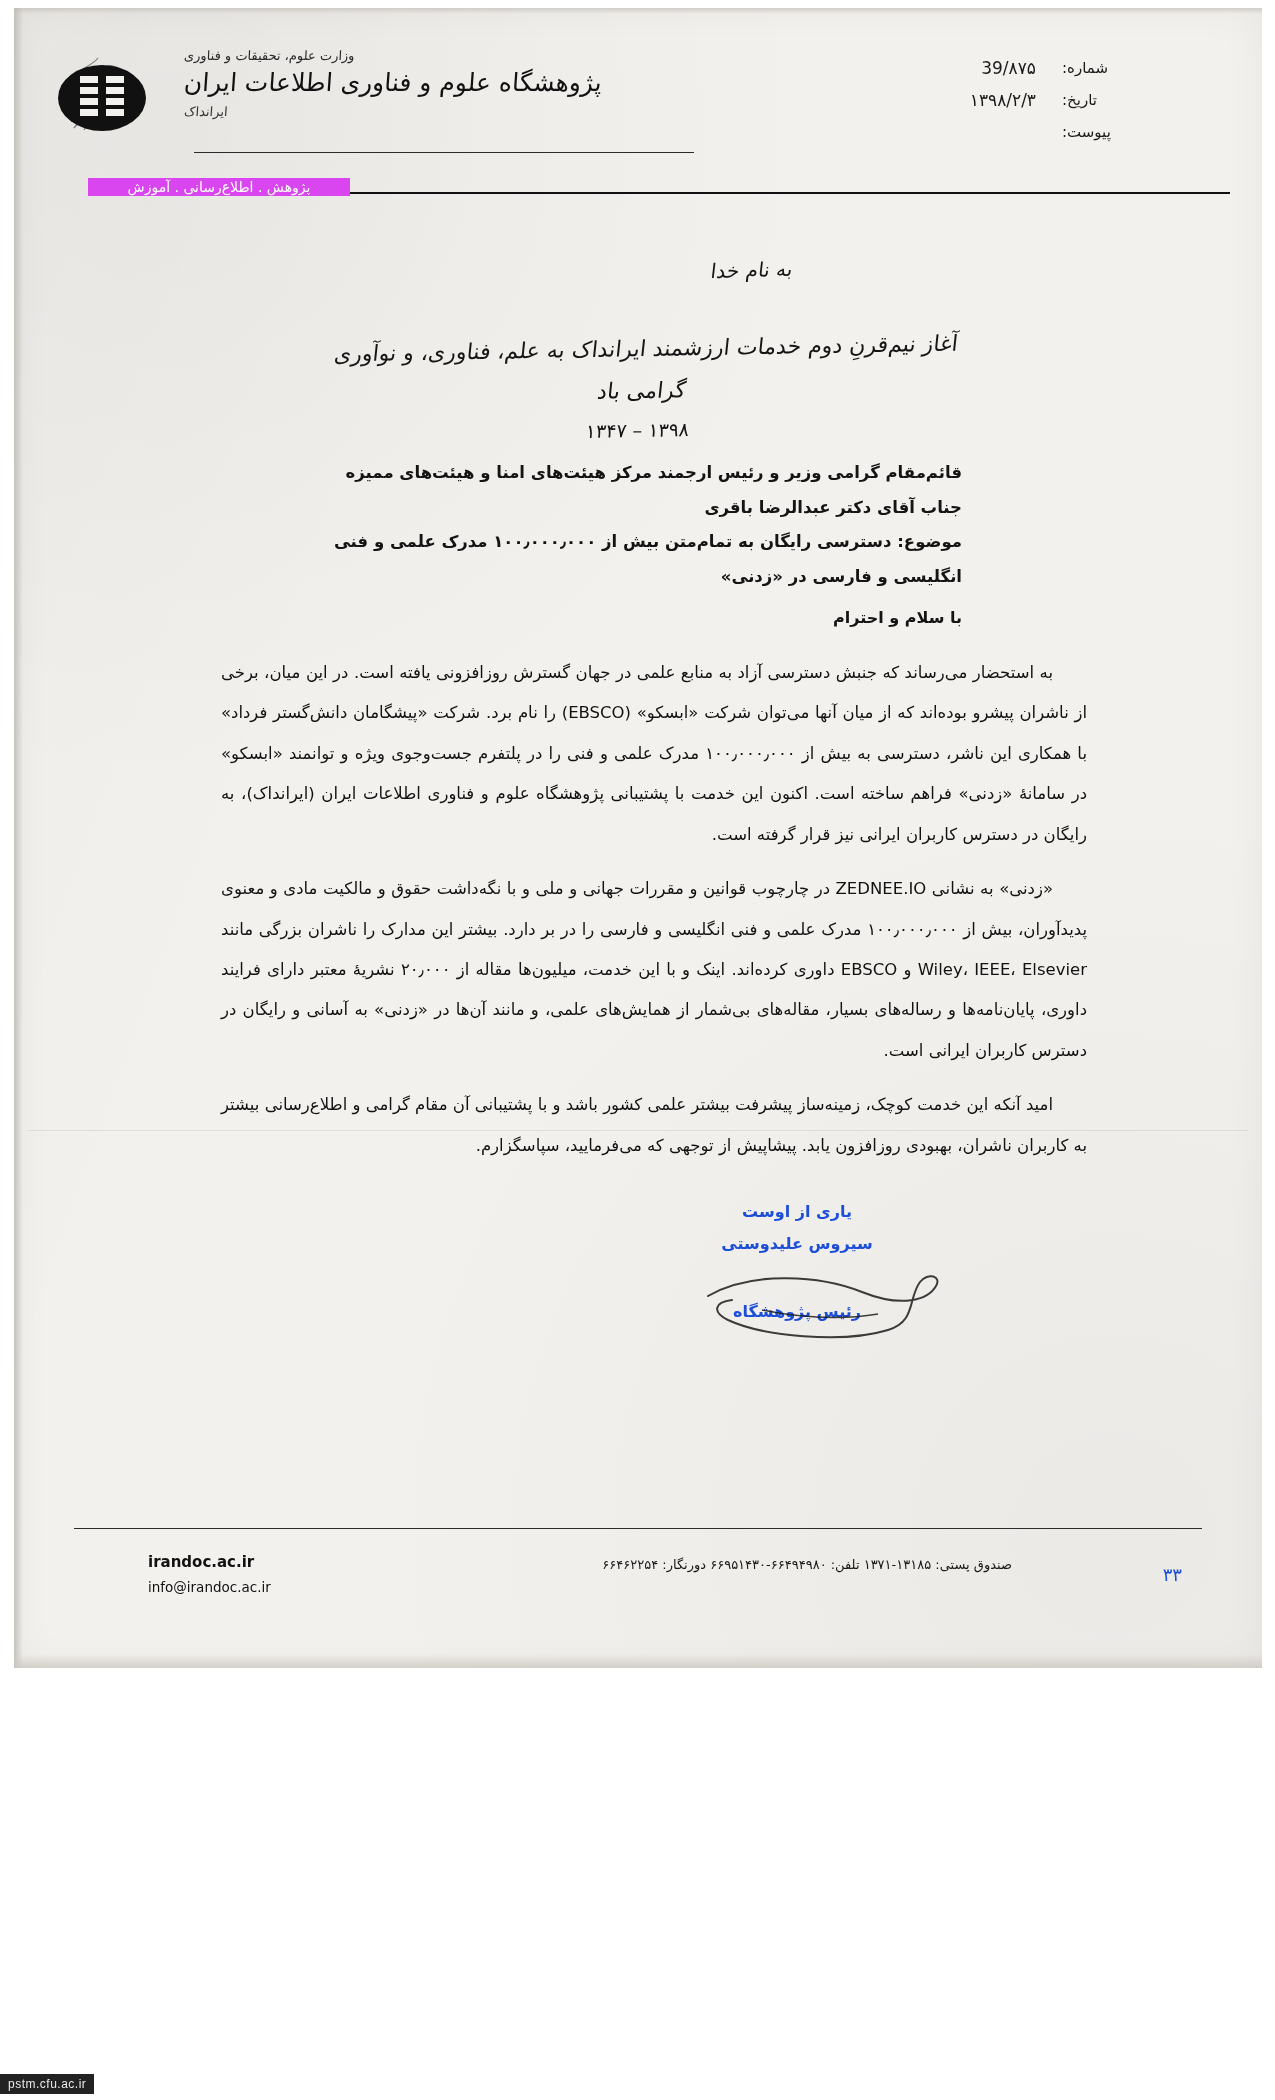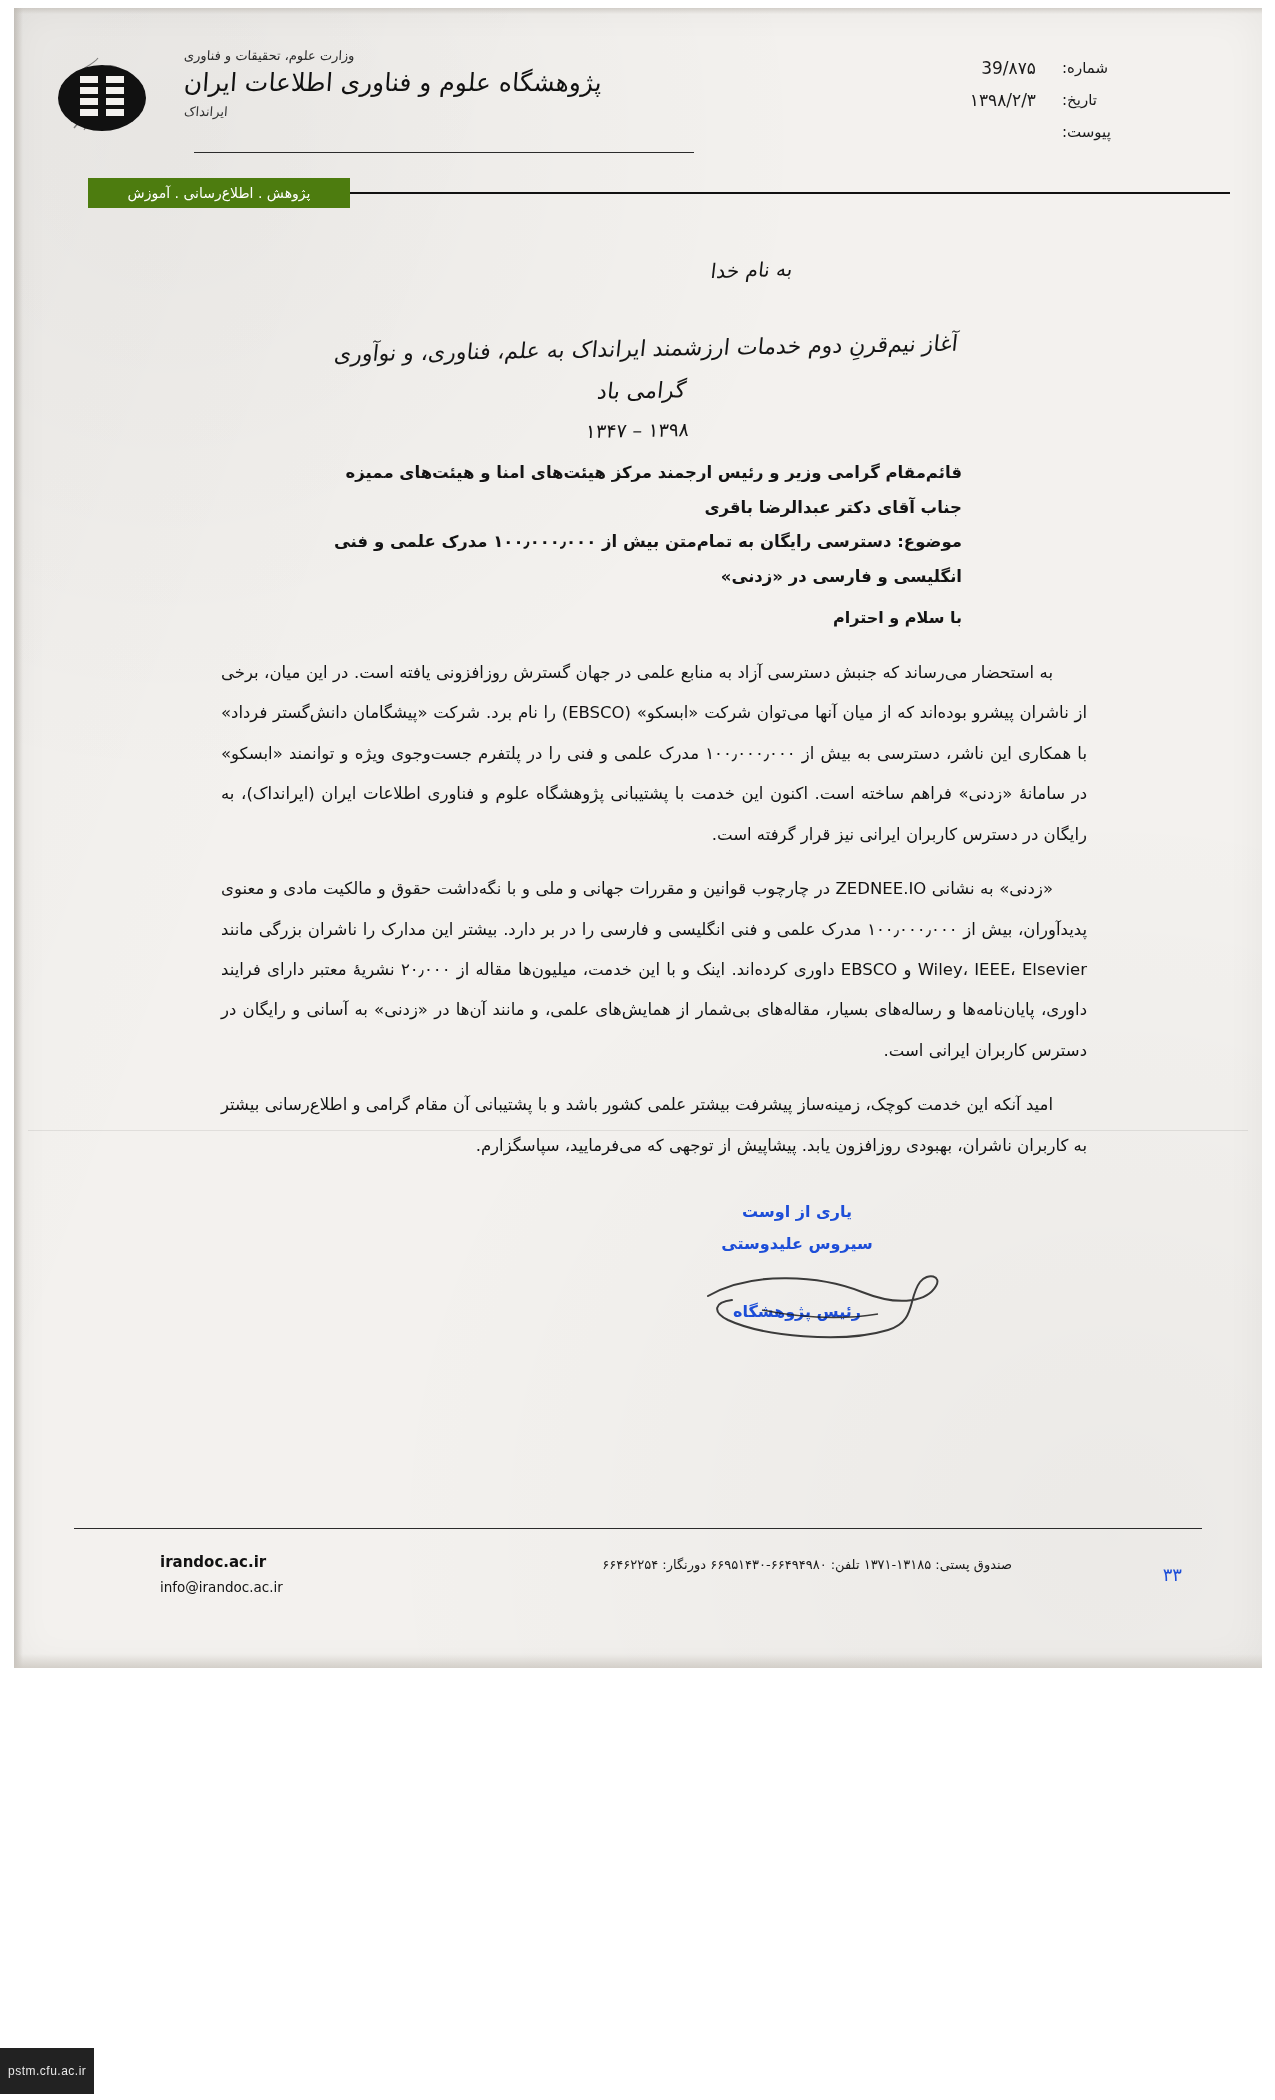--- a/index.html
+++ b/index.html
@@ -145,22 +145,22 @@
     width: 96px;
     height: 72px;
   }
 
   
   .banner {
     position: absolute;
     left: 74px;
     top: 170px;
     width: 262px;
-    height: 30px;
-    background: #4d7c0f;
+    height: 18px;
+    background: #d946ef;
     color: #fff;
     font-size: 14px;
     letter-spacing: .5px;
     display: flex;
     align-items: center;
     justify-content: center;
     direction: rtl;
   }
   .banner-rule {
     position: absolute;
@@ -267,21 +267,21 @@
   .footer-rule {
     position: absolute;
     left: 60px;
     right: 60px;
     top: 1520px;
     height: 1px;
     background: #2b2b2b;
   }
   .footer {
     position: absolute;
-    left: 56px;
+    left: 44px;
     right: 60px;
     top: 1528px;
     height: 90px;
     direction: rtl;
   }
   .footer-site {
     position: absolute;
     left: 90px;
     top: 14px;
     text-align: left;
@@ -312,21 +312,21 @@
     font-size: 18px;
     color: #1d4ed8;
     letter-spacing: 1px;
   }
 
   
   .watermark {
     position: absolute;
     left: 0;
     bottom: 6px;
-    padding: 16px 8px;
+    padding: 3px 8px;
     background: #222;
     color: #e9e9e9;
     font-size: 12px;
     font-family: "Liberation Sans", sans-serif;
     letter-spacing: .5px;
   }
 
   .fold-line {
     position: absolute;
     left: 14px;

